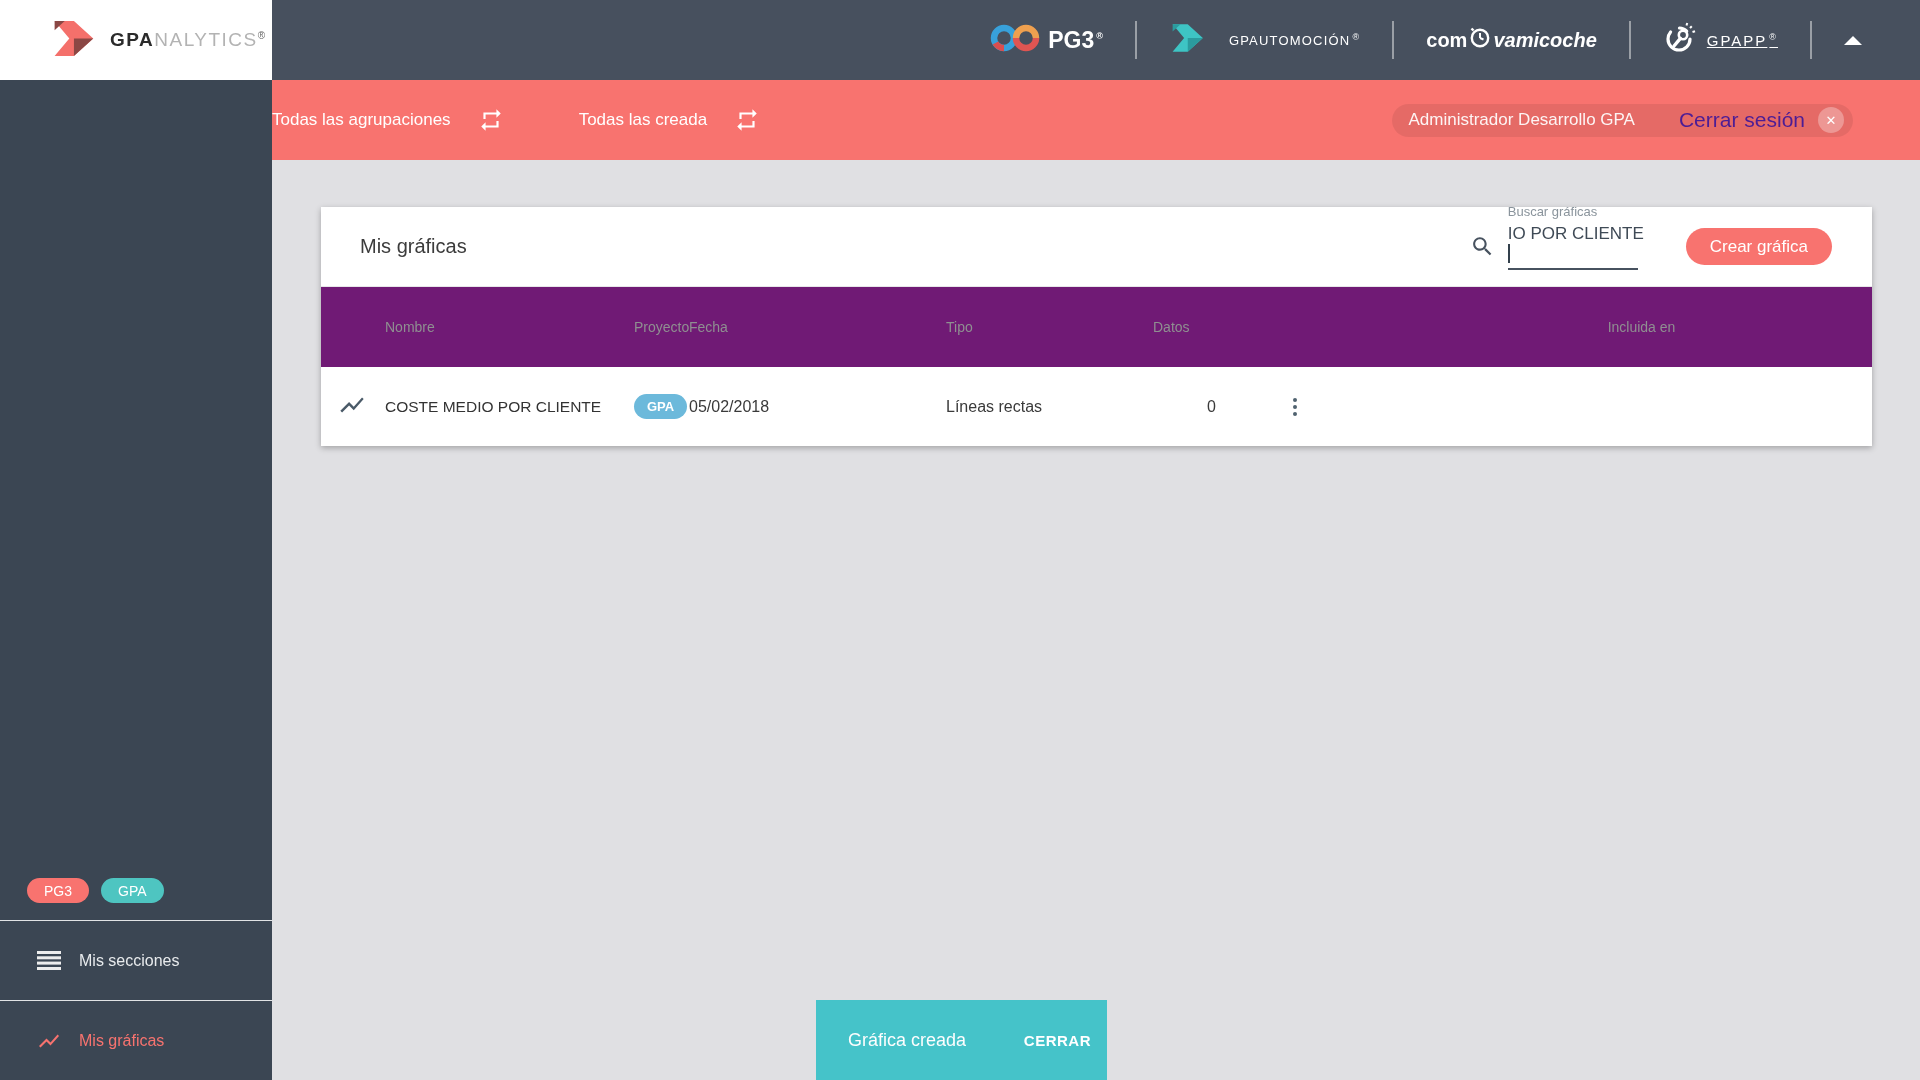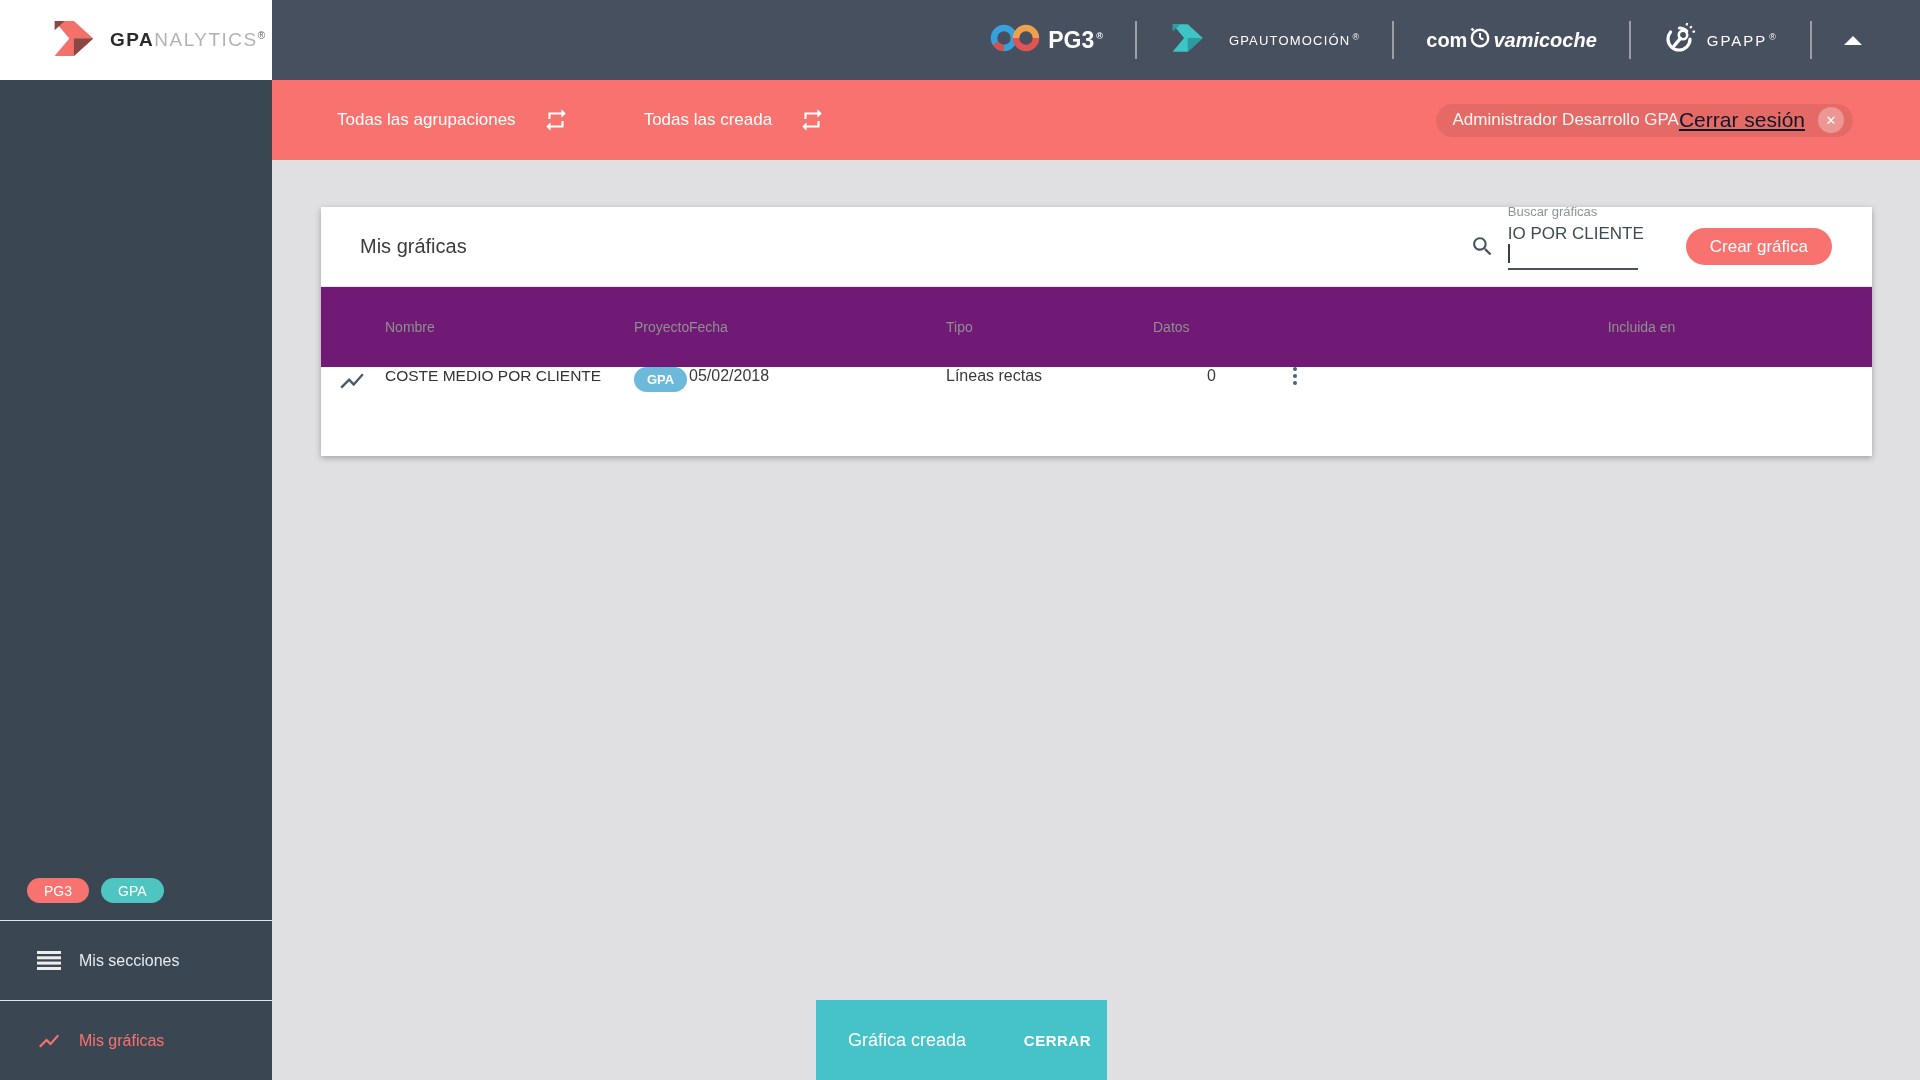--- a/index.html
+++ b/index.html
@@ -33,53 +33,53 @@
   .topbar { position:absolute; left:272px; top:0; width:1648px; height:80px; background:#47505E;
             display:flex; align-items:center; justify-content:flex-end; padding-right:58px; gap:32px; }
   .brand { display:flex; align-items:center; color:#fff; white-space:nowrap; }
   .brand sup { font-size:9px; margin-left:2px; }
   .vdiv { width:2px; height:38px; background:rgba(255,255,255,0.45); }
   .pg3-text { font-size:23px; font-weight:bold; margin-left:8px; }
   .gpauto-text { font-size:13px; letter-spacing:1.2px; margin-left:24px; }
   .comprova { font-size:20px; font-weight:bold; }
   .comprova .it { font-style:italic; }
   .comprova .clock { margin:0 2px; vertical-align:-4px; }
-  .gpapp-text { font-size:15px; letter-spacing:2px; margin-left:10px; }
+  .gpapp-text { font-size:15px; letter-spacing:2px; margin-left:10px;text-decoration:underline; }
   .tri-up { width:0; height:0; border-left:9px solid transparent; border-right:9px solid transparent;
             border-bottom:9px solid #fff; cursor:pointer; }
   
   .filterbar { position:absolute; left:272px; top:80px; width:1648px; height:80px; background:#F8736F;
-               display:flex; align-items:center; padding-left:65px; }
+               display:flex; align-items:center; }
   .filter-item { display:flex; align-items:center; color:#fff; font-size:17px; cursor:pointer; }
   .filter-item .swap { margin-left:27px; display:flex; }
   .filter-item + .filter-item { margin-left:75px; }
   .user-pill { margin-left:auto; margin-right:67px; height:33px; border-radius:17px;
                background:rgba(0,0,0,0.075); display:flex; align-items:center; padding:0 9px 0 17px; }
   .user-name { color:rgba(255,255,255,0.93); font-size:17px; }
-  .logout { color:#0f172a; font-size:21px; cursor:pointer;text-decoration:underline; }
+  .logout { color:#4c1d95; font-size:21px; margin-left:44px; cursor:pointer; }
   .logout-x { width:26px; height:26px; border-radius:50%; background:rgba(255,255,255,0.3);
               color:#fff; font-size:13px; display:flex; align-items:center; justify-content:center;
               margin-left:13px; cursor:pointer; }
   
   .card { position:absolute; left:321px; top:207px; width:1551px; background:#fff;
           box-shadow:0 2px 6px rgba(0,0,0,0.28); }
   .card-header { height:79px; display:flex; align-items:center; padding:0 40px 0 39px; }
   .card-title { font-size:20px; color:#3C3C3C; flex:1; }
   .search-wrap { display:flex; align-items:center; }
   .search-ico { margin-right:13px; display:flex; cursor:pointer; }
   .search-field { position:relative; width:130px; border-bottom:2px solid #47525F; padding-bottom:4px; cursor:text; }
   .search-label { position:absolute; top:-20px; left:0; font-size:13px; color:#8A949C; white-space:nowrap; }
   .search-value { font-size:17px; color:#3F4A56; white-space:nowrap; }
   .caret { display:inline-block; width:2px; height:19px; background:#33404C; vertical-align:-3px; }
   .create-btn { margin-left:48px; height:37px; padding:0 24px; border:none; border-radius:19px;
                 background:#F8736F; color:#fff; font-size:17px; font-family:inherit; cursor:pointer; }
   
   .thead { height:81px; background:#701a75; border-top:1px solid #E7E7E9; display:flex; align-items:center;
            font-size:14px; color:#8F8F91; }
-  .trow { height:89px; display:flex; }
+  .trow { height:79px; display:flex; align-items:center; }
   .col-icon { width:64px; padding-left:17px; display:flex; }
   .col-nombre { width:249px; }
   .col-proyecto { width:55px; }
   .col-fecha { width:257px; }
   .col-tipo { width:207px; }
   .col-datos { width:430px; }
   .col-incluida { width:117px; text-align:center; }
   .col-kebab { width:50px; display:flex; justify-content:center; }
   .row-name { font-size:15.5px; color:#333; }
   .gpa-badge { display:inline-block; background:#6CB9DB; color:#fff; font-size:13px; font-weight:bold;

